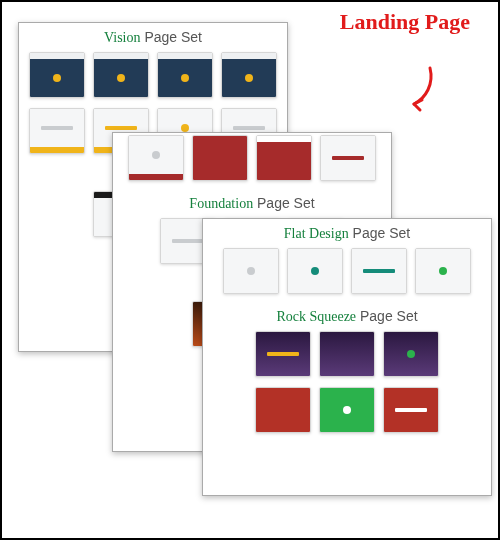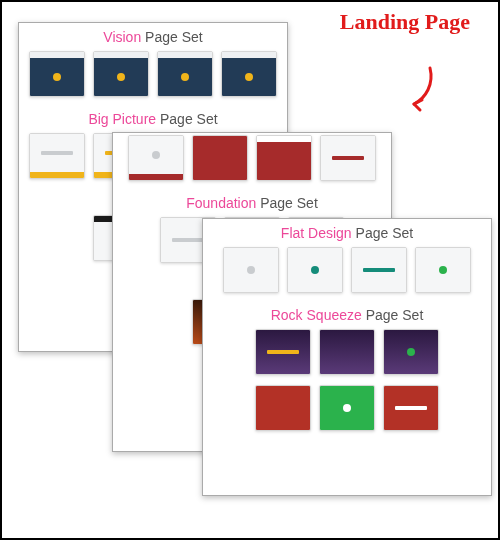--- a/index.html
+++ b/index.html
@@ -39,21 +39,21 @@
   .panel-back   { top: 20px;  left: 16px;  width: 270px; height: 330px; }
   .panel-middle { top: 130px; left: 110px; width: 280px; height: 320px; }
   .panel-front  { top: 216px; left: 200px; width: 290px; height: 278px; }
   .set-title {
     text-align: center;
     font-size: 14px;
     color: #555;
     padding: 6px 0 4px;
     font-weight: 300;
   }
-  .set-title .bold { color: #ec4899; font-weight: 500; }
+  .set-title .bold { color: #15803d; font-weight: 500; font-family: Liberation Serif, serif; }
   .row {
     display: flex;
     justify-content: center;
     gap: 8px;
     padding: 2px 10px 8px;
   }
   .thumb {
     width: 56px;
     height: 46px;
     background: #fff;
@@ -123,24 +123,20 @@
         </div>
       </div>
     <div class="thumb fill-navy">
         <div class="bar c-light"></div>
         <div class="body">
           <div class="dot c-yellow"></div>
         </div>
       </div>
   </div>
 
-  <div class="set-title">
-    <span class="bold">Big Picture</span>
-    <span>Page Set</span>
-  </div>
   <div class="row">
     <div class="thumb fill-light">
         <div class="body">
           <div class="strip c-grey"></div>
         </div>
         <div class="bar c-yellow"></div>
       </div>
     <div class="thumb fill-light">
         <div class="body">
           <div class="strip c-yellow"></div>

